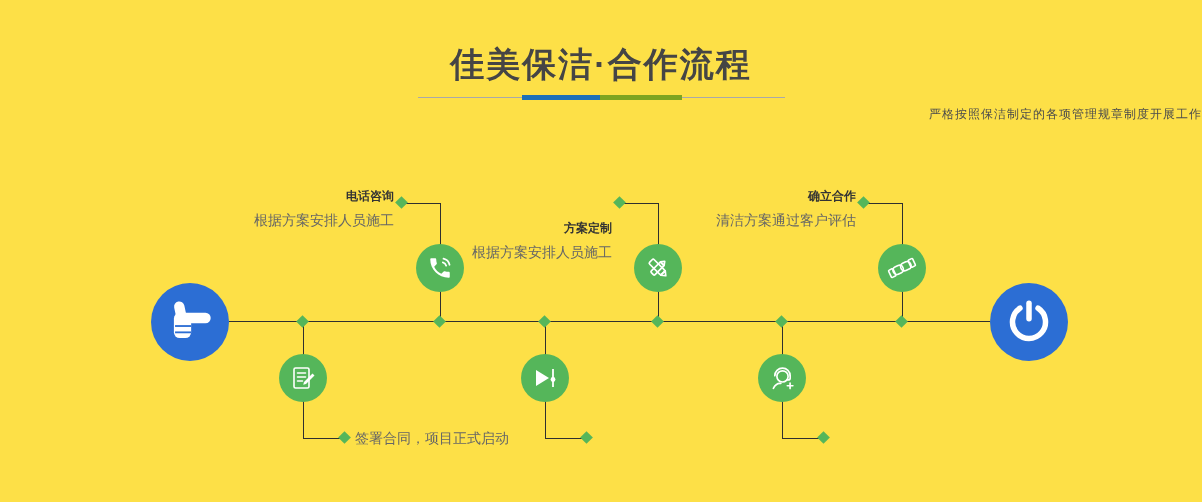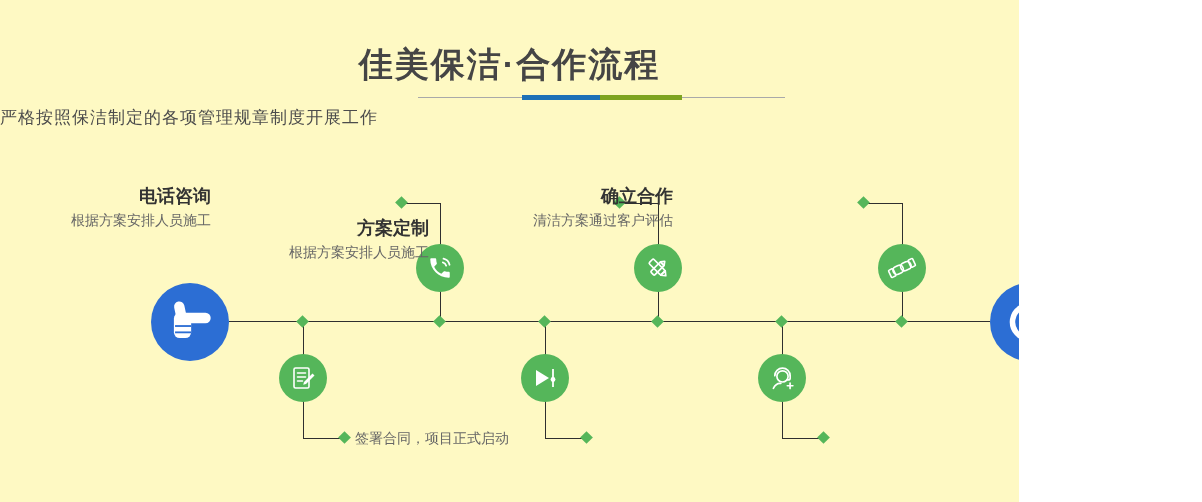--- a/index.html
+++ b/index.html
@@ -1,41 +1,41 @@
 <!DOCTYPE html>
 <html><head>
 <meta charset="utf-8">
 <style>
   html,body{margin:0;padding:0;background:#fff;}
   body{font-family:"Liberation Sans","DejaVu Sans",sans-serif;}
-  .page{position:relative;width:1019px;height:502px;background:#fef9c3;overflow:hidden;text-decoration:underline;}
+  .page{position:relative;width:1202px;height:502px;background:#fde047;overflow:hidden;text-decoration:underline;}
 
   
   .main-title{position:absolute;left:0;top:42px;width:100%;text-align:center;
     font-size:34px;font-weight:bold;color:#454545;letter-spacing:2px;}
   .rule-gray{position:absolute;left:418px;top:97px;width:367px;height:1px;background:#a9a9a9;}
   .rule-blue{position:absolute;left:522px;top:95px;width:78px;height:5px;}
   .rule-green{position:absolute;left:600px;top:95px;width:82px;height:5px;}
-  .main-subtitle{position:absolute;left:0;top:106px;width:100%;text-align:left;
-    font-size:17px;color:#4c4c4c;letter-spacing:1px;}
+  .main-subtitle{position:absolute;left:0;top:106px;width:100%;text-align:right;
+    font-size:12px;color:#4c4c4c;letter-spacing:1px;}
 
   
   .hline-main{position:absolute;left:229px;top:321px;width:761px;height:1px;background:#2f2f2f;}
   .vline{position:absolute;width:1px;background:#2f2f2f;}
   .hline{position:absolute;height:1px;background:#2f2f2f;}
   .diamond{position:absolute;width:9px;height:9px;transform:rotate(45deg);}
 
   .node{position:absolute;width:48px;height:48px;border-radius:50%;
     display:flex;align-items:center;justify-content:center;}
   .endpoint{position:absolute;width:78px;height:78px;border-radius:50%;
     display:flex;align-items:center;justify-content:center;}
 
   .label-top{position:absolute;top:186px;width:280px;text-align:right;}
   .label-bottom{position:absolute;top:424px;width:320px;text-align:left;}
-  .step-title{font-size:18px;font-weight:bold;color:#333333;line-height:20px;}
+  .step-title{font-size:12px;font-weight:bold;color:#333333;line-height:20px;}
   .step-desc{font-size:14px;color:#666666;line-height:18px;margin-top:5px;}
 </style>
 </head>
 <body>
 
 <div class="page">
 
   <div class="main-title">佳美保洁·合作流程</div>
   <div class="rule-gray"></div>
   <div class="rule-blue" style="background:#1d70b7;"></div>

